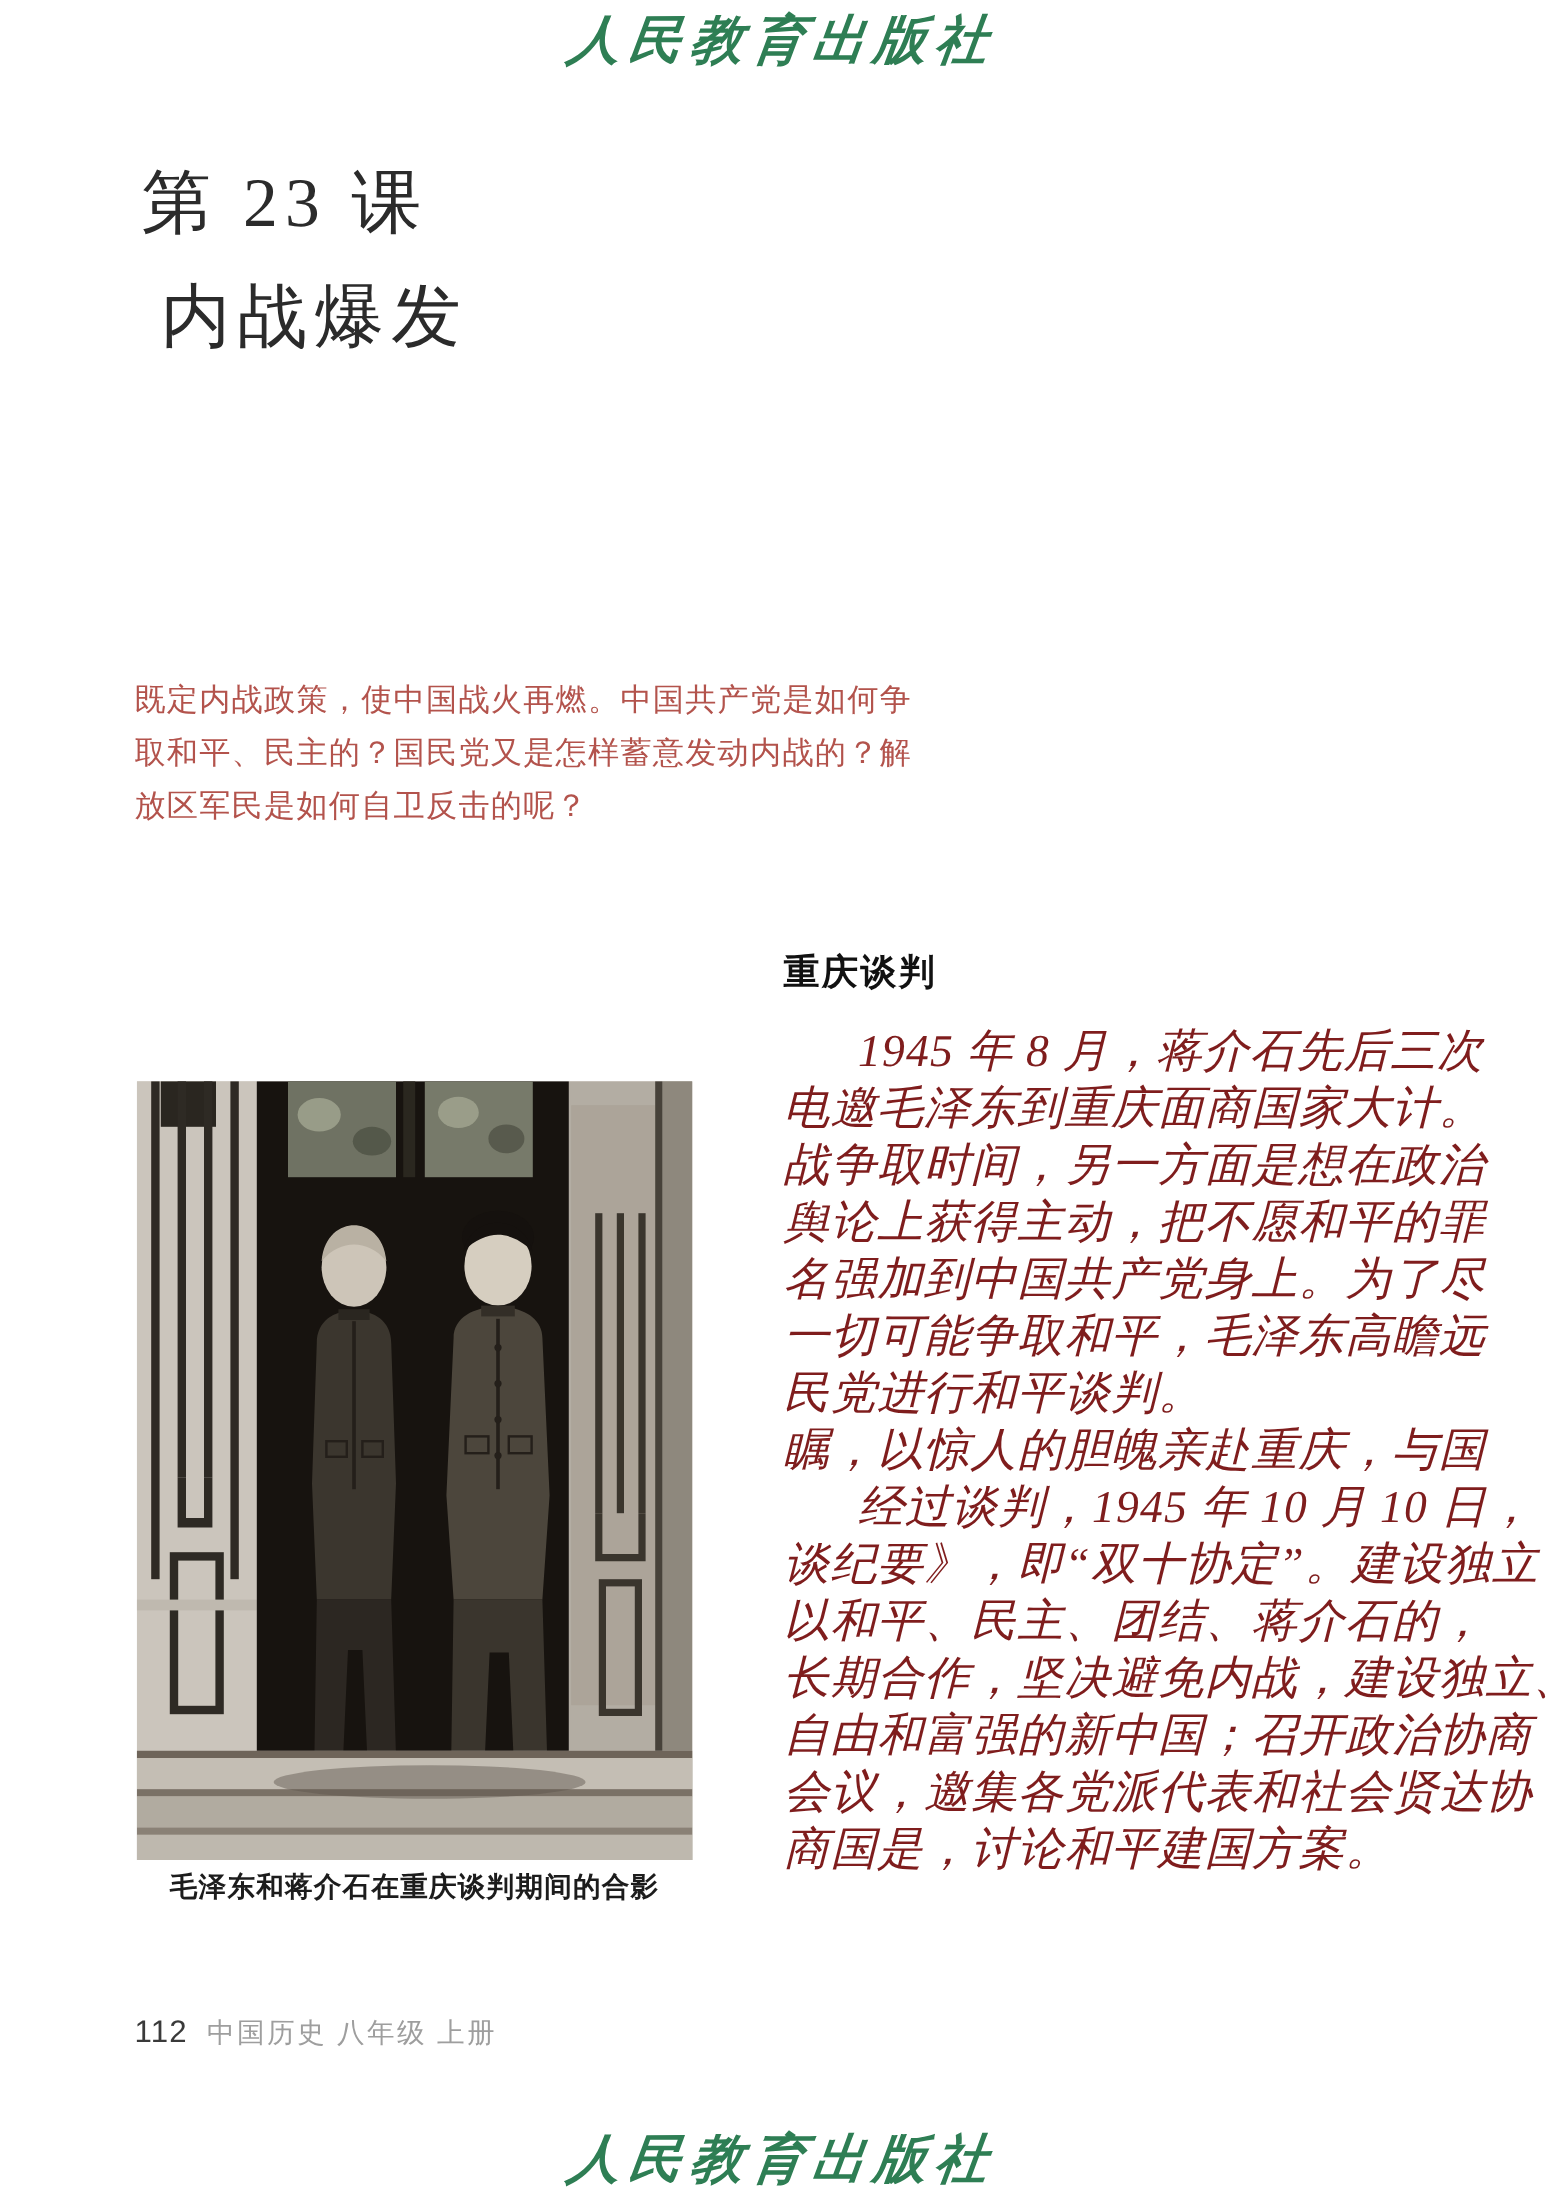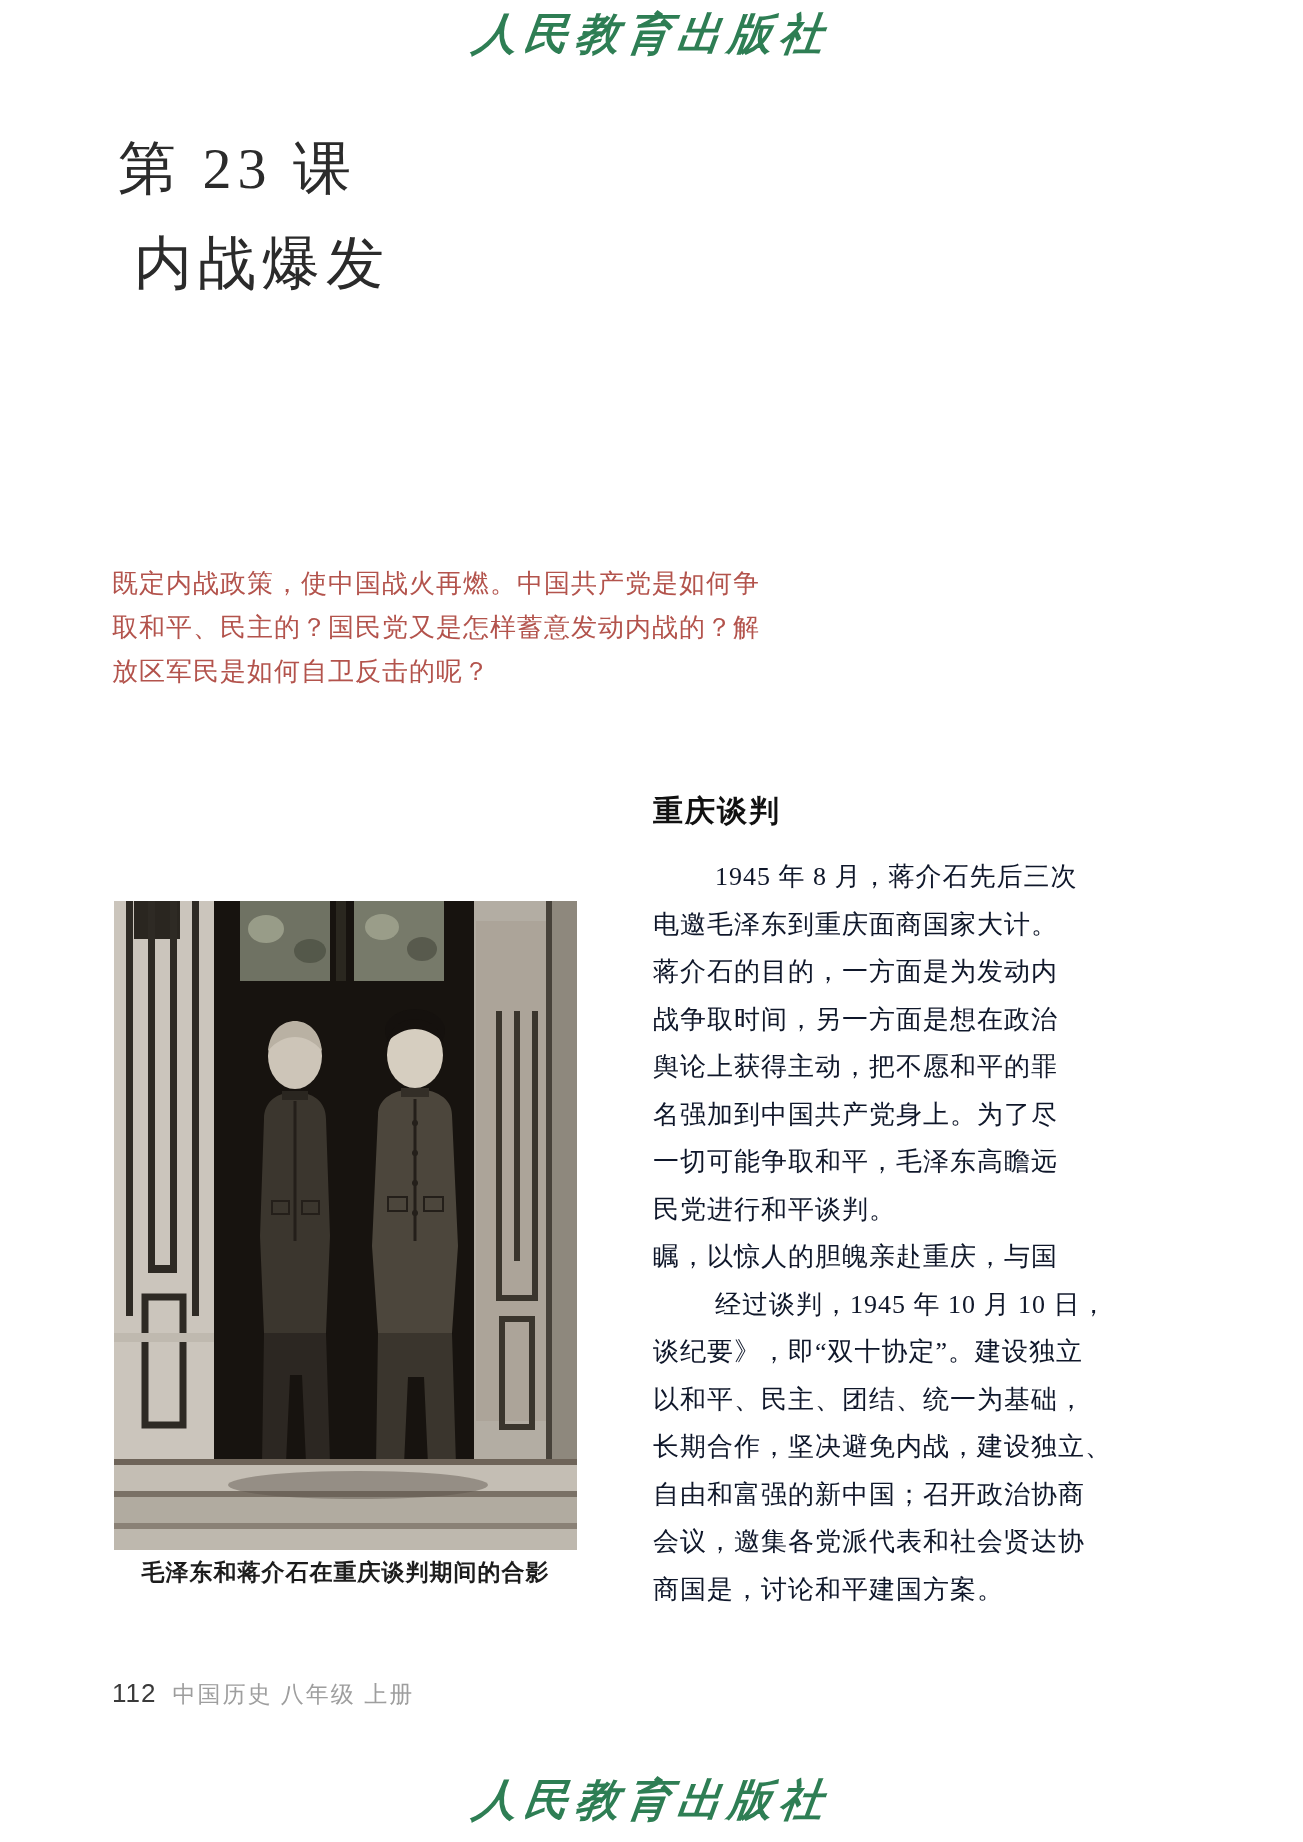--- a/index.html
+++ b/index.html
@@ -43,22 +43,23 @@
   .section-heading{
     left:653px;top:795px;
     font-family:"Liberation Sans","DejaVu Sans",sans-serif;
     font-weight:bold;font-size:30px;line-height:32px;letter-spacing:2px;
     color:#111;white-space:nowrap;
   }
 
   
   .body-col{
     left:653px;top:853px;width:486px;
-    font-size:26px;line-height:47.5px;letter-spacing:1px;
-    color:#0f172a;
+    font-size:38px;line-height:47.5px;letter-spacing:1px;
+    color:#7f1d1d;
+    font-style:italic;
   }
   .body-col .line{white-space:nowrap;}
   .body-col .indent{text-indent:62px;}
 
   
   .photo-frame{left:114px;top:901px;width:463px;height:649px;}
   .photo-frame svg{display:block;}
 
   .photo-caption{
     left:114px;top:1558px;width:463px;text-align:center;
@@ -88,30 +89,29 @@
     <div class="line">既定内战政策，使中国战火再燃。中国共产党是如何争</div>
     <div class="line">取和平、民主的？国民党又是怎样蓄意发动内战的？解</div>
     <div class="line">放区军民是如何自卫反击的呢？</div>
   </div>
 
   <div class="abs section-heading">重庆谈判</div>
 
   <div class="abs body-col">
     <div class="line indent">1945 年 8 月，蒋介石先后三次</div>
     <div class="line">电邀毛泽东到重庆面商国家大计。</div>
-    <div class="line">蒋介石的目的，一方面是为发动内</div>
     <div class="line">战争取时间，另一方面是想在政治</div>
     <div class="line">舆论上获得主动，把不愿和平的罪</div>
     <div class="line">名强加到中国共产党身上。为了尽</div>
     <div class="line">一切可能争取和平，毛泽东高瞻远</div>
     <div class="line">民党进行和平谈判。</div>
     <div class="line">瞩，以惊人的胆魄亲赴重庆，与国</div>
     <div class="line indent">经过谈判，1945 年 10 月 10 日，</div>
     <div class="line">谈纪要》，即“双十协定”。建设独立</div>
-    <div class="line">以和平、民主、团结、统一为基础，</div>
+    <div class="line">以和平、民主、团结、蒋介石的，</div>
     <div class="line">长期合作，坚决避免内战，建设独立、</div>
     <div class="line">自由和富强的新中国；召开政治协商</div>
     <div class="line">会议，邀集各党派代表和社会贤达协</div>
     <div class="line">商国是，讨论和平建国方案。</div>
   </div>
 
   <div class="abs photo-frame">
     <svg viewBox="0 0 463 649" width="463" height="649">
 
       <rect width="463" height="649" fill="#cfc9c1"></rect>

